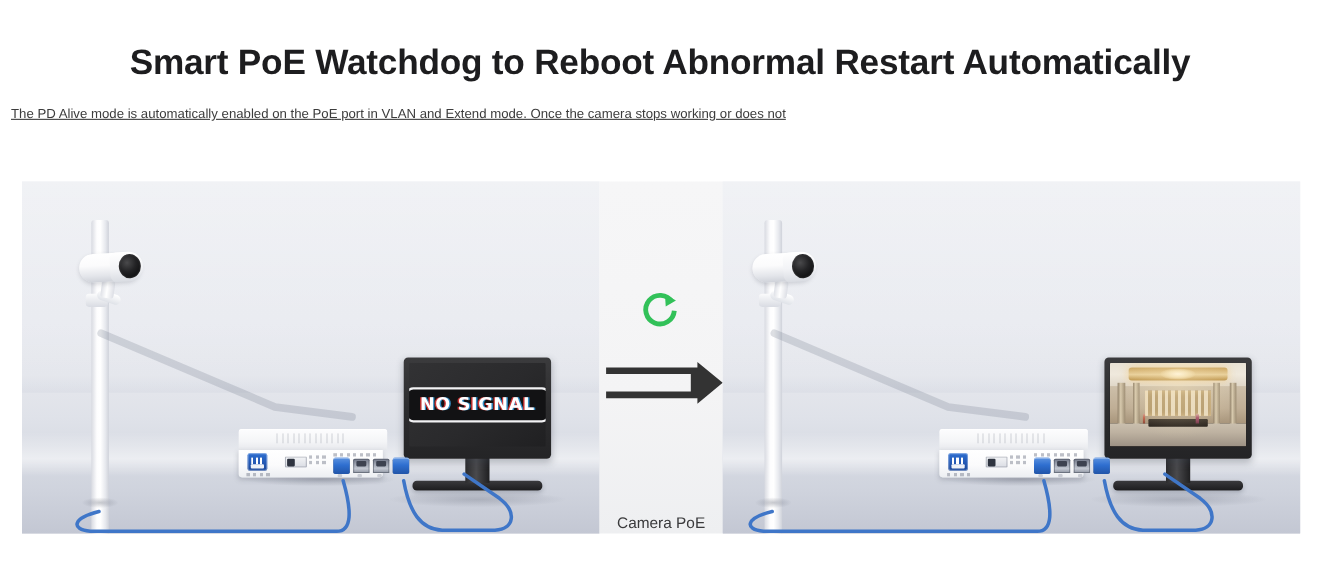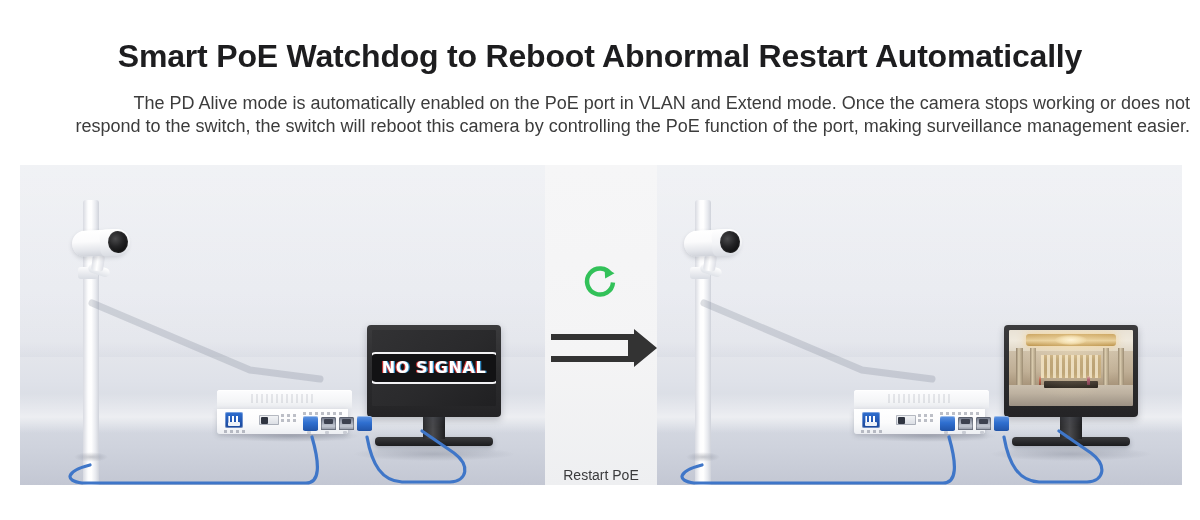--- a/index.html
+++ b/index.html
@@ -15,23 +15,24 @@
 
   
   .title {
     position: absolute; top: 38px; left: 0; width: 1200px;
     text-align: center;
     font-size: 32px; font-weight: 700; color: #1d1d1f;
     letter-spacing: -0.2px;
   }
   .subtitle {
     position: absolute; top: 92px; left: 10px; width: 1180px;
-    text-align: right;
-    font-size: 18px; line-height: 23px; color: #3c3c3c;
+    text-align: left;
+    font-size: 12px; line-height: 23px; color: #3c3c3c;
     font-weight: 400;
+    text-decoration: underline;
   }
   .subtitle .ln { display: block; }
   .subtitle .ln1 { text-indent: 0; }
 
   
   .panel {
     position: absolute; top: 165px; height: 320px;
     overflow: hidden;
     background:
       linear-gradient(to bottom,
@@ -285,21 +286,20 @@
 </style>
 </head>
 <body>
 
 <div id="page">
 
   <div class="title">Smart PoE Watchdog to Reboot Abnormal Restart Automatically</div>
 
   <div class="subtitle">
     <span class="ln ln1">The PD Alive mode is automatically enabled on the PoE port in VLAN and Extend mode. Once the camera stops working or does not</span>
-    <span class="ln ln2">respond to the switch, the switch will reboot this camera by controlling the PoE function of the port, making surveillance management easier.</span>
   </div>
 
   <div class="panel panel-left">
     <div class="wall-tint"></div>
     <div class="floor">
       <div class="floor-sheen"></div>
     </div>
 
     <div class="pole" style="left:63px; top:35px; height:300px;"></div>
     <div class="pole-shadow" style="left:54px; top:287px;"></div>
@@ -357,21 +357,21 @@
       <path d="M72 138 L 230 205 L 300 214" fill="none" stroke="rgba(110,116,132,.23)" stroke-width="7" stroke-linecap="round"></path>
     </svg>
   </div>
 
   <div class="center-col">
     <svg class="refresh-icon" width="40" height="40" viewBox="0 0 40 40">
       <path d="M30 13.5 A 13 13 0 1 0 32 21.5" fill="none" stroke="#32c159" stroke-width="4.4" stroke-linecap="butt"></path>
       <path d="M23.5 6.5 L 33.5 12.2 L 24.2 17.6 Z" fill="#32c159"></path>
     </svg>
 
-    <div class="restart-label">Restart PoE</div>
+    <div class="restart-label">Camera PoE</div>
 
     <div class="arrow-wrap">
       <svg width="112" height="40" viewBox="0 0 112 40">
         <path d="M3 6 L 86 6 L 86 1 L 109 20 L 86 39 L 86 34 L 3 34 L 3 28 L 80 28 L 80 12 L 3 12 Z" fill="#333333"></path>
       </svg>
     </div>
   </div>
 
   <div class="panel panel-right">
     <div class="wall-tint"></div>

